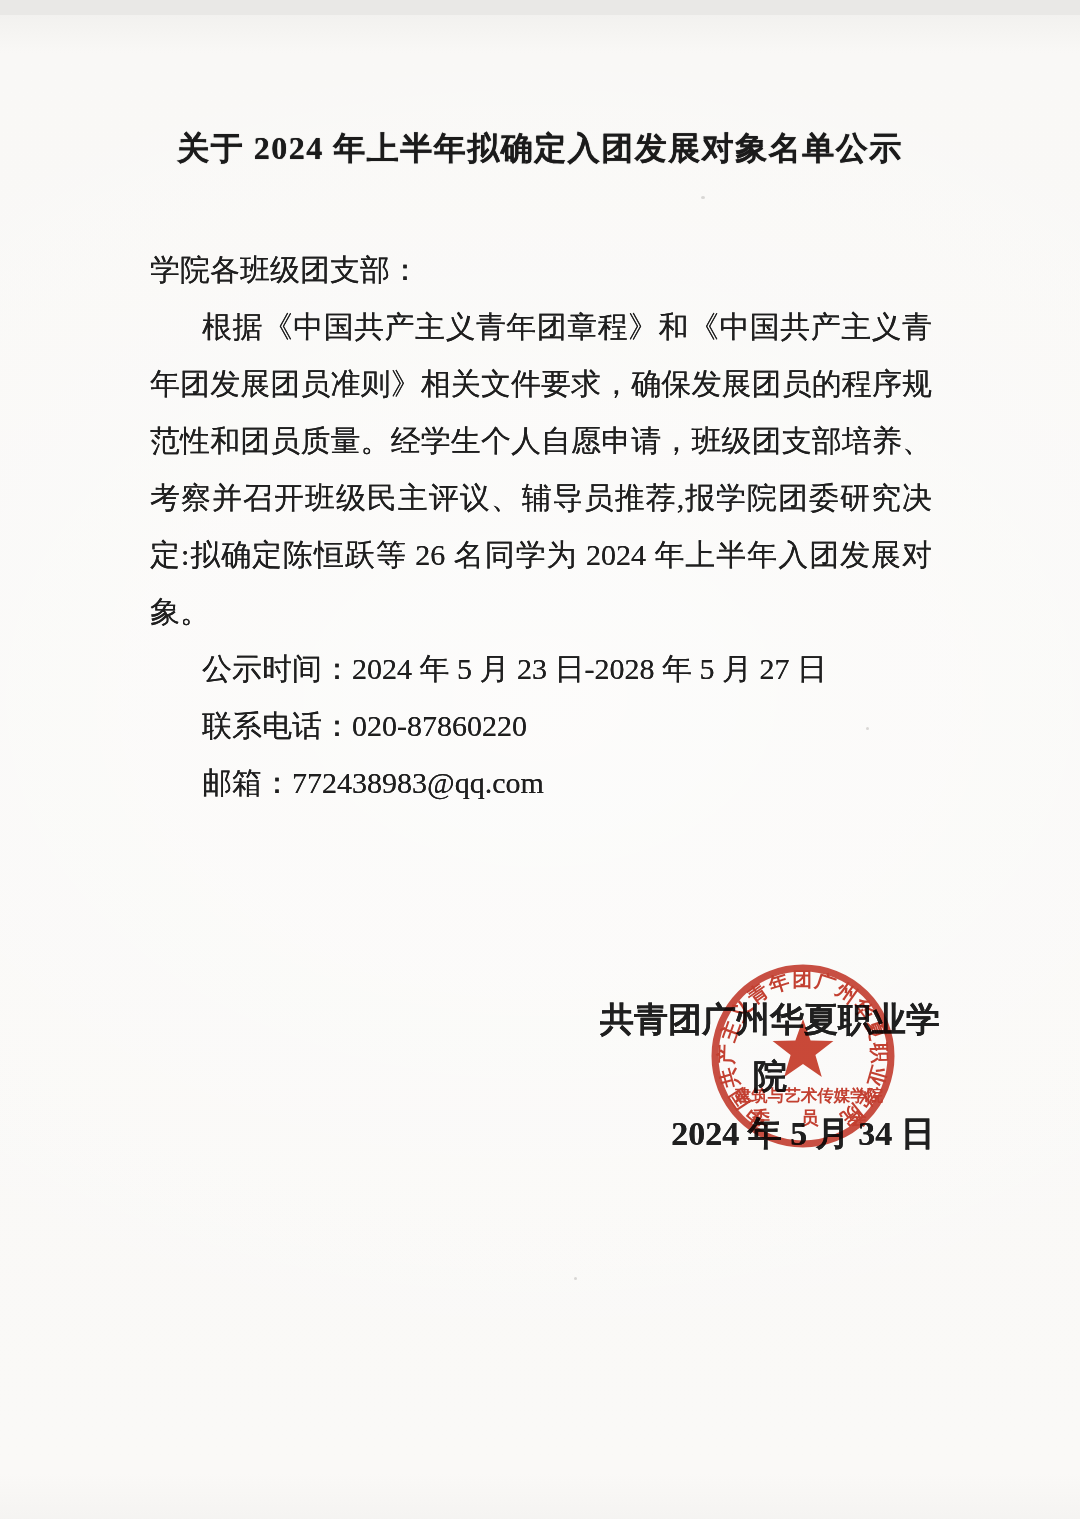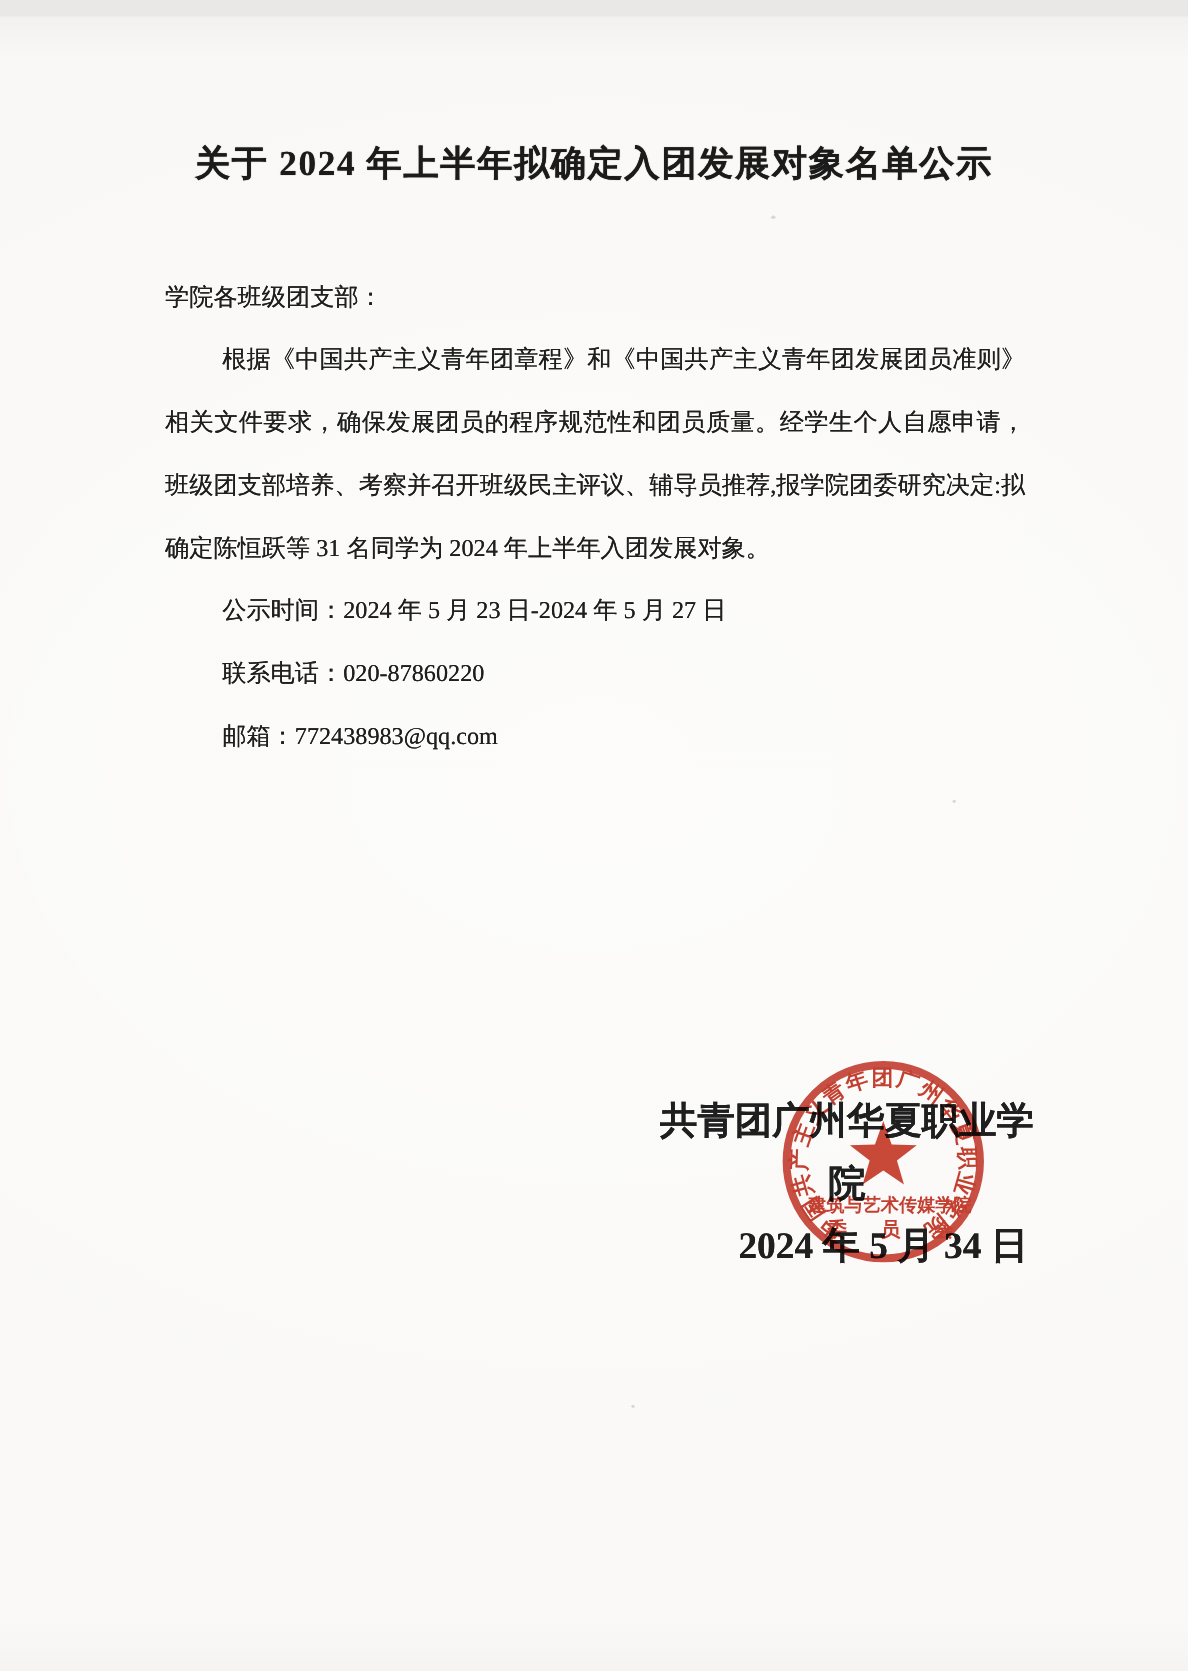--- a/index.html
+++ b/index.html
@@ -34,21 +34,21 @@
     text-shadow: 0 0 0.7px #1b1b1b;
   }
   .body-text {
     position: absolute;
     top: 226px;
     left: 150px;
     width: 782px;
   }
   .body-text p {
     margin: 0;
-    font-size: 22px;
+    font-size: 30px;
     line-height: 57px;
     text-shadow: 0 0 0.5px #222;
   }
   .para {
     text-indent: 52px;
     text-align: justify;
   }
   .signature {
     position: absolute;
     top: 976px;
@@ -100,22 +100,22 @@
 </style>
 </head>
 <body>
 
 <div class="page">
 
   <h1 class="title">关于 2024 年上半年拟确定入团发展对象名单公示</h1>
 
   <div class="body-text">
     <p class="salutation">学院各班级团支部：</p>
-    <p class="para">根据《中国共产主义青年团章程》和《中国共产主义青年团发展团员准则》相关文件要求，确保发展团员的程序规范性和团员质量。经学生个人自愿申请，班级团支部培养、考察并召开班级民主评议、辅导员推荐,报学院团委研究决定:拟确定陈恒跃等 31 名同学为 2024 年上半年入团发展对象。</p>
-    <p class="para">公示时间：2024 年 5 月 23 日-2024 年 5 月 27 日</p>
+    <p class="para">根据《中国共产主义青年团章程》和《中国共产主义青年团发展团员准则》相关文件要求，确保发展团员的程序规范性和团员质量。经学生个人自愿申请，班级团支部培养、考察并召开班级民主评议、辅导员推荐,报学院团委研究决定:拟确定陈恒跃等 26 名同学为 2024 年上半年入团发展对象。</p>
+    <p class="para">公示时间：2024 年 5 月 23 日-2028 年 5 月 27 日</p>
     <p class="para">联系电话：020-87860220</p>
     <p class="para">邮箱：772438983@qq.com</p>
   </div>
 
   <div class="signature">
     <p>共青团广州华夏职业学院</p>
     <p class="sig-date">2024 年 5 月 34 日</p>
   </div>
 
   <div class="seal">

